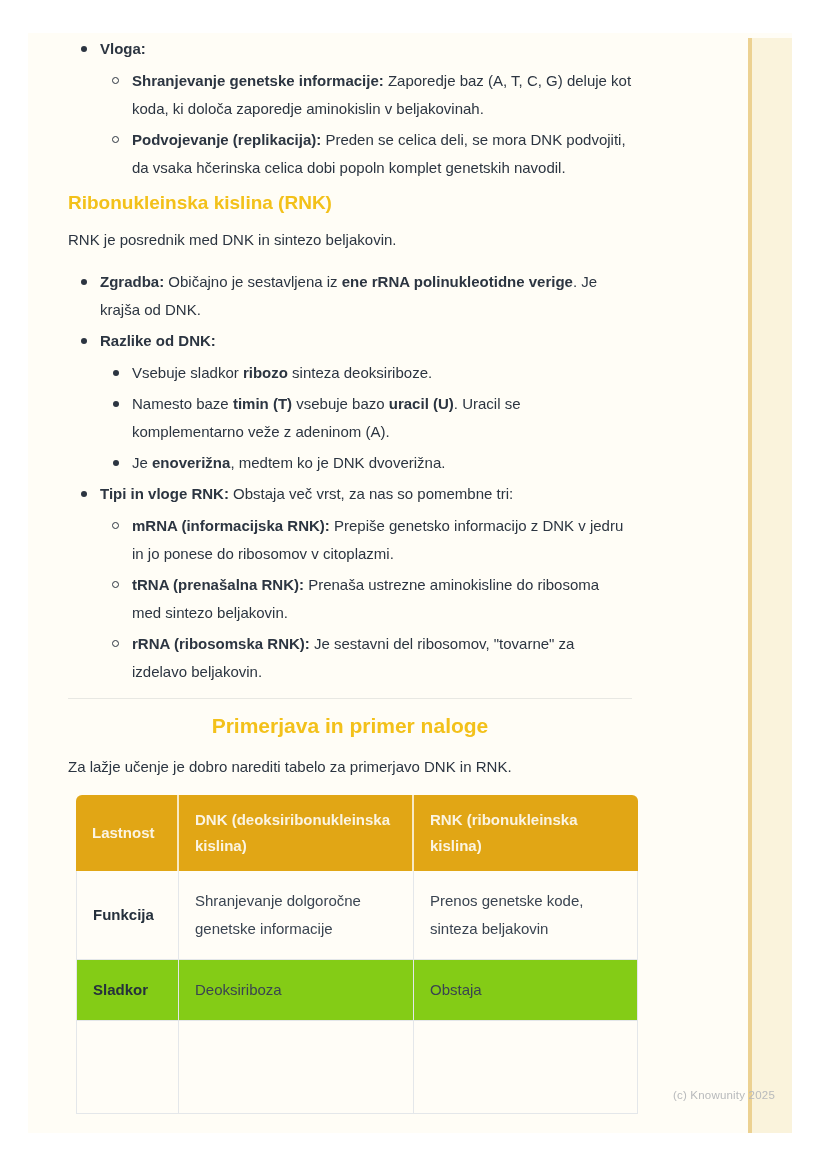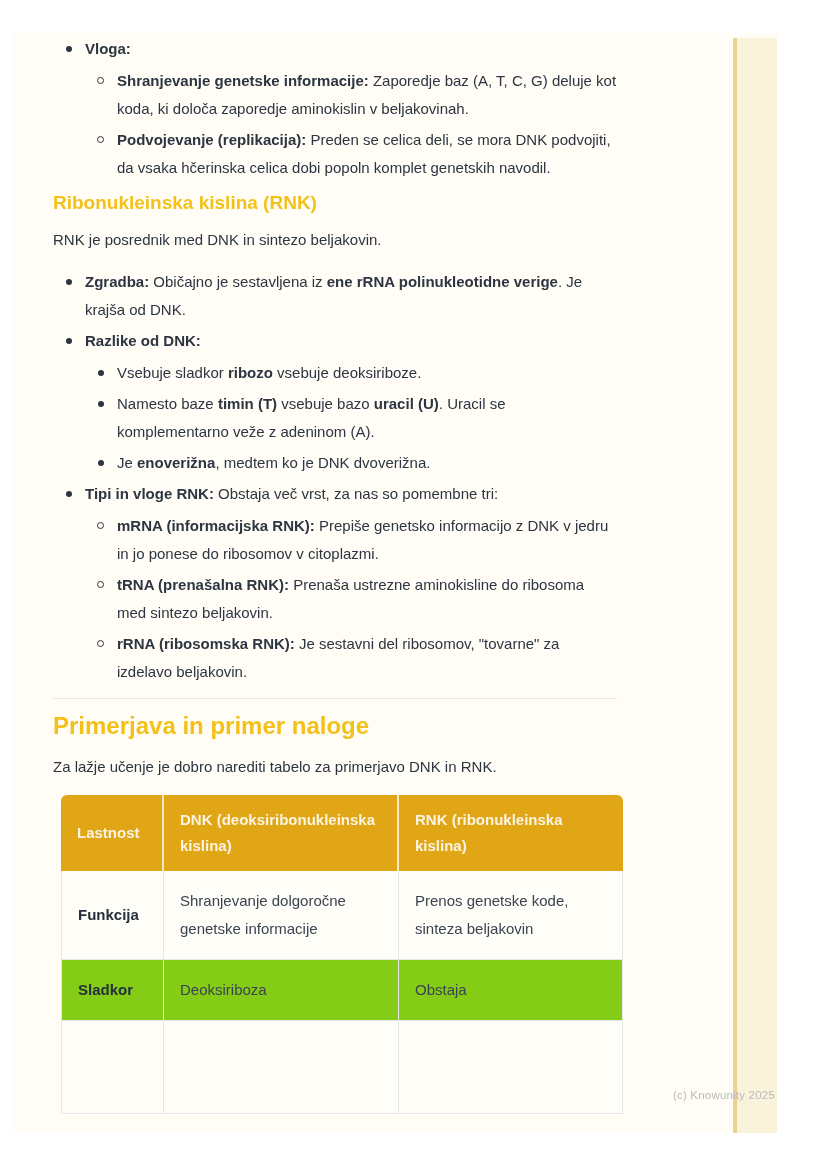--- a/index.html
+++ b/index.html
@@ -3,40 +3,40 @@
 <meta charset="utf-8">
 <style>
   html,body{margin:0;padding:0;}
   body{
     width:828px;height:1171px;position:relative;overflow:hidden;
     background:#ffffff;
     font-family:"Liberation Sans", sans-serif;
     color:#2C3541;
   }
   .page-card{
-    position:absolute;left:13px;top:33px;width:764px;height:1100px;
+    position:absolute;left:28px;top:33px;width:764px;height:1100px;
     background:#FFFDF6;overflow:hidden;
   }
   .side-strip{
     position:absolute;top:5px;right:0;width:40px;height:1095px;
     background:#FAF3DC;border-left:4px solid #ECD191;
   }
   .doc{
     position:absolute;left:40px;top:0;width:564px;padding-top:2px;
     font-size:15px;line-height:28px;
   }
   .b{font-weight:700;}
   .list{margin:0 0 8px 0;}
   .li{position:relative;padding-left:32px;margin-bottom:3px;}
   .li-text{display:block;}
   .marker{position:absolute;left:13px;top:11px;width:6px;height:6px;border-radius:50%;box-sizing:border-box;}
   .marker.disc{background:#2C3541;}
   .marker.circle{background:transparent;border:1.5px solid #2C3541;width:7px;height:7px;top:10px;left:12px;}
   .nested{margin-top:4px;margin-bottom:0;}
-  h2.h2{color:#F3C11A;font-size:24px;line-height:30px;margin:12px 0 12px;font-weight:800;}
+  h2.h2{color:#F3C11A;font-size:21px;line-height:30px;margin:12px 0 12px;font-weight:800;text-align:center;}
   h3.h3{color:#F3C11A;font-size:19px;line-height:26px;margin:4px 0 10px;font-weight:700;}
   .para{margin:0 0 14px 0;}
   .hr-line{border:none;border-top:1px solid #E8E8E3;margin:12px 0 0 0;height:0;}
   .table-wrap{margin-top:14px;}
   table{border-collapse:separate;border-spacing:0;width:562px;table-layout:fixed;padding-left:8px;}
   thead th{
     background:#E1A615;color:#FBF4E2;font-weight:700;text-align:left;
     padding:12px 16px;font-size:15px;line-height:26px;vertical-align:middle;
     border-right:2px solid rgba(255,255,255,0.75);
   }
@@ -86,21 +86,21 @@
         <div class="li">
           <span class="marker disc"></span>
           <span class="li-text"><span class="b">Zgradba:</span><span> Običajno je sestavljena iz </span><span class="b">ene rRNA polinukleotidne verige</span><span>. Je krajša od DNK.</span></span>
         </div>
         <div class="li">
           <span class="marker disc"></span>
           <span class="li-text"><span class="b">Razlike od DNK:</span></span>
           <div class="list nested">
             <div class="li">
               <span class="marker disc"></span>
-              <span class="li-text"><span>Vsebuje sladkor </span><span class="b">ribozo</span><span> vsebuje deoksiriboze.</span></span>
+              <span class="li-text"><span>Vsebuje sladkor </span><span class="b">ribozo</span><span> sinteza deoksiriboze.</span></span>
             </div>
             <div class="li">
               <span class="marker disc"></span>
               <span class="li-text"><span>Namesto baze </span><span class="b">timin (T)</span><span> vsebuje bazo </span><span class="b">uracil (U)</span><span>. Uracil se komplementarno veže z adeninom (A).</span></span>
             </div>
             <div class="li">
               <span class="marker disc"></span>
               <span class="li-text"><span>Je </span><span class="b">enoverižna</span><span>, medtem ko je DNK dvoverižna.</span></span>
             </div>
           </div>

